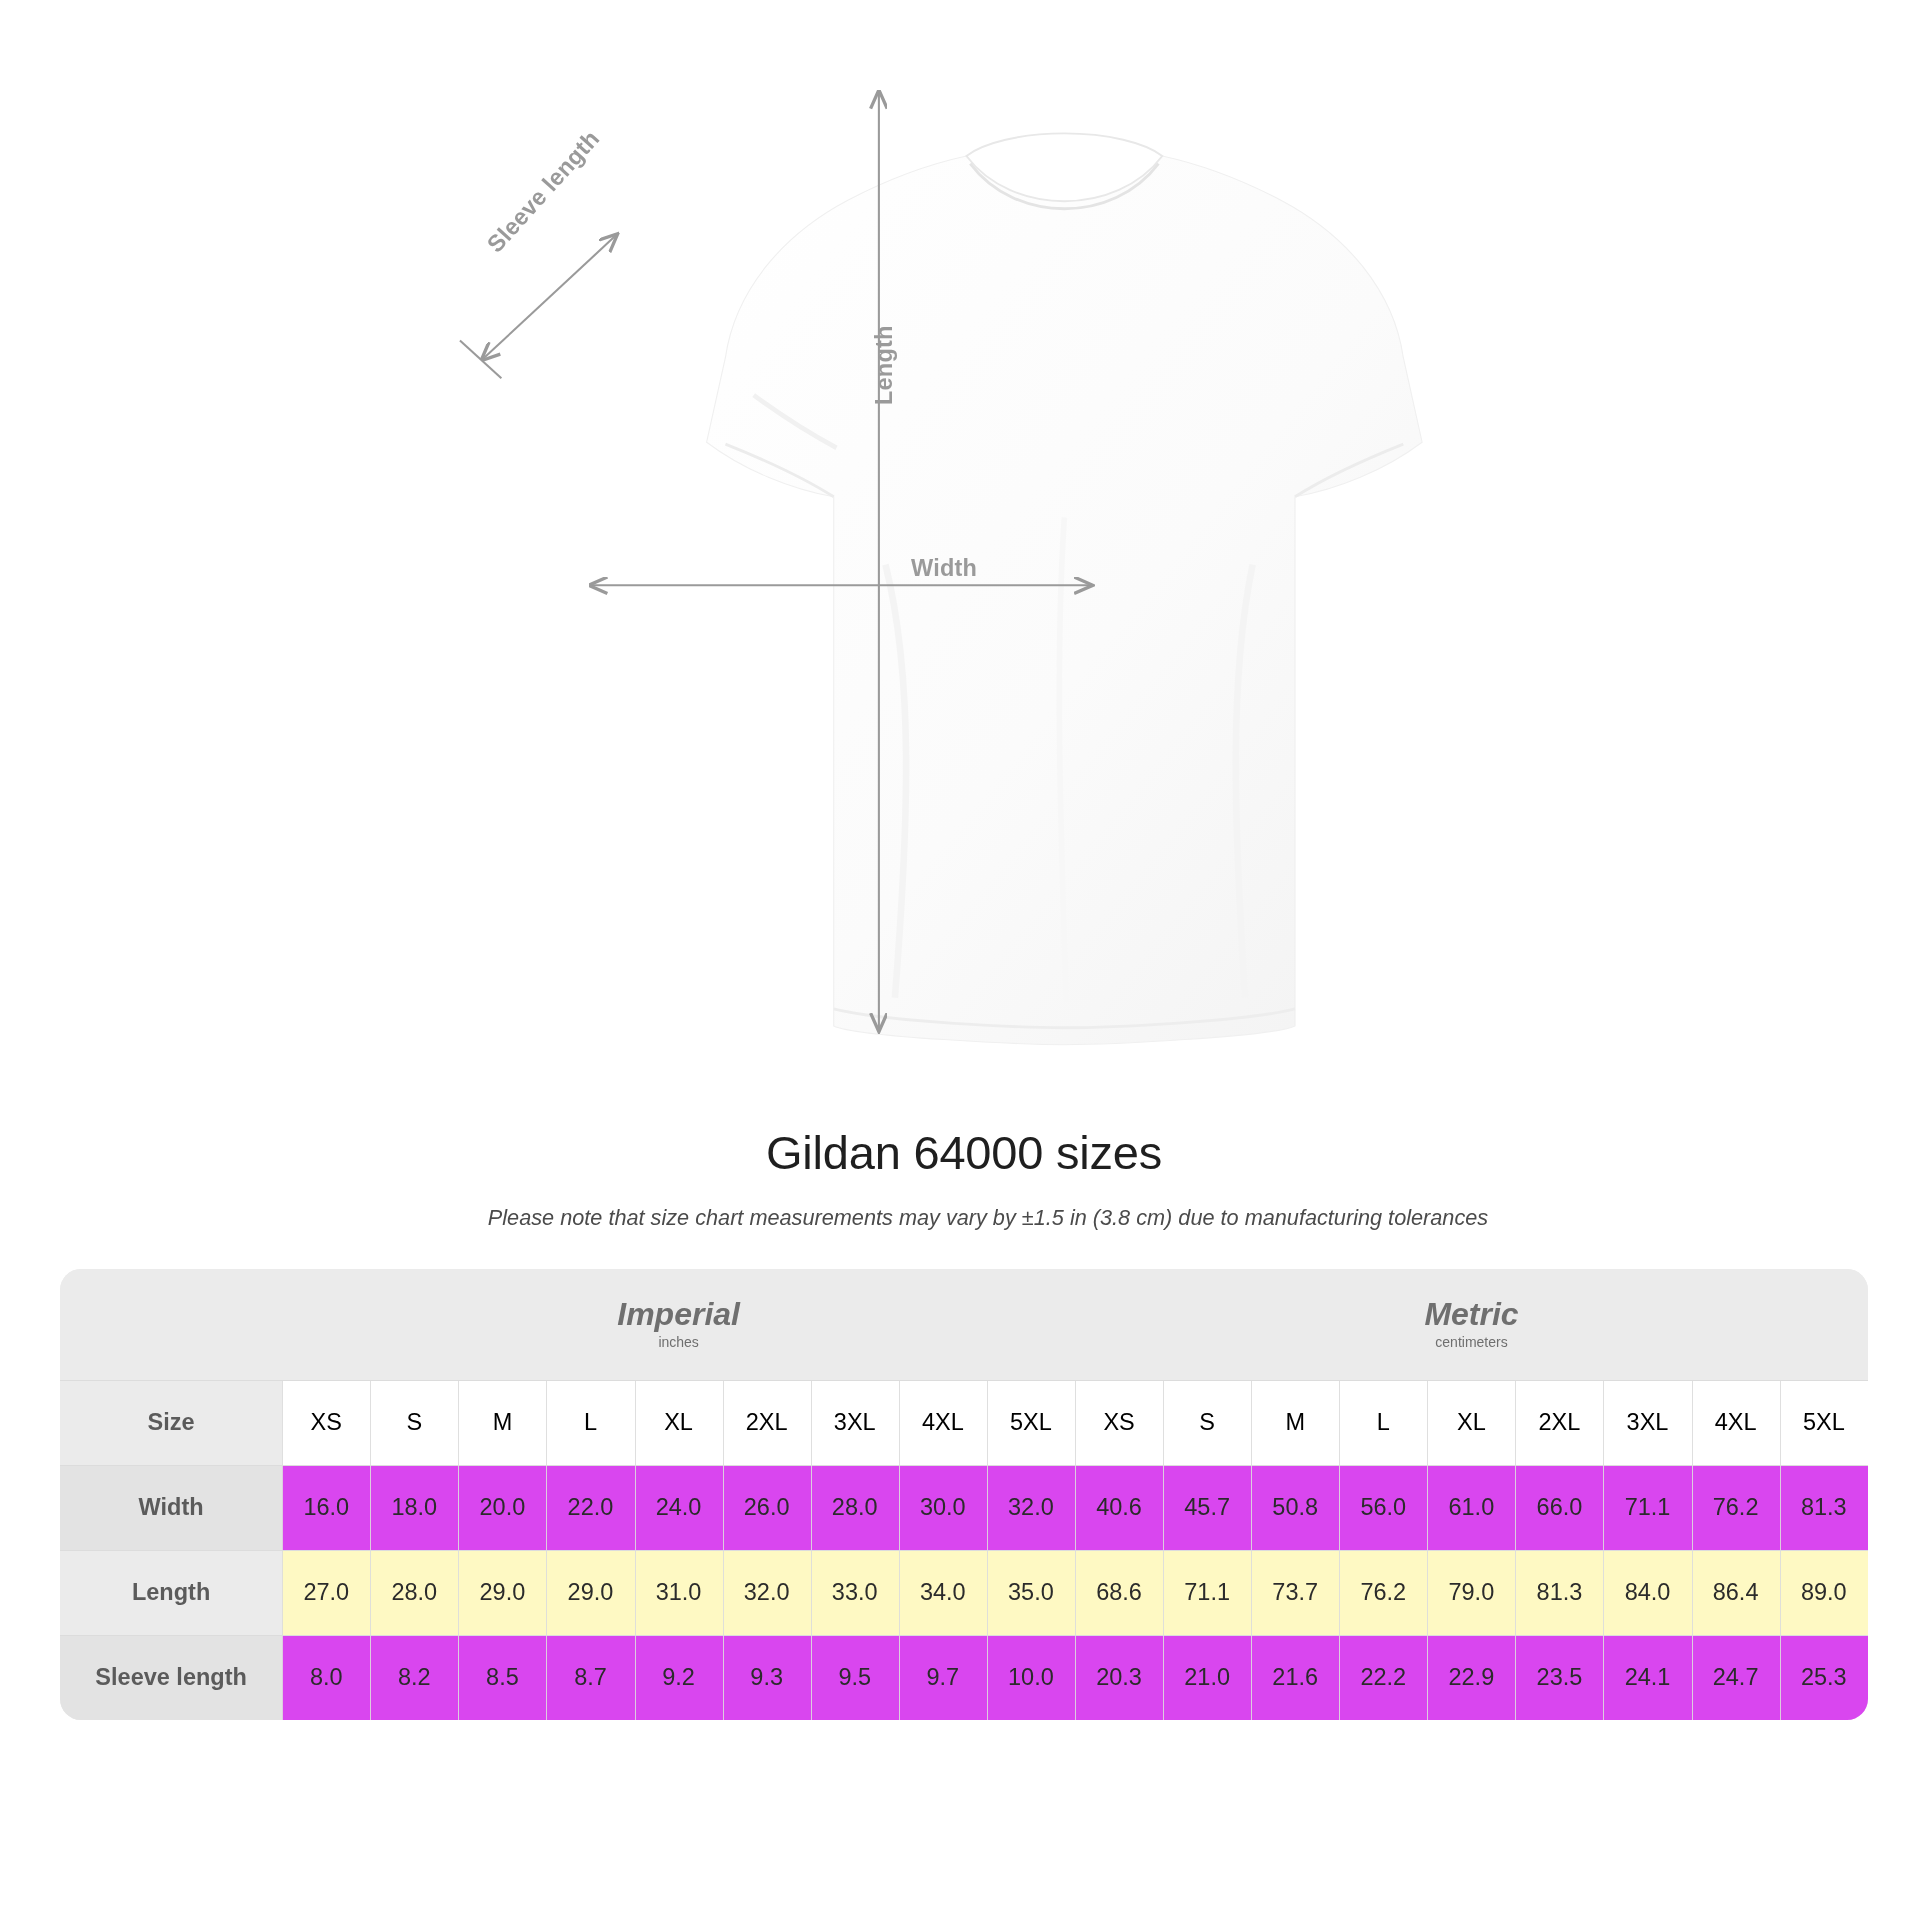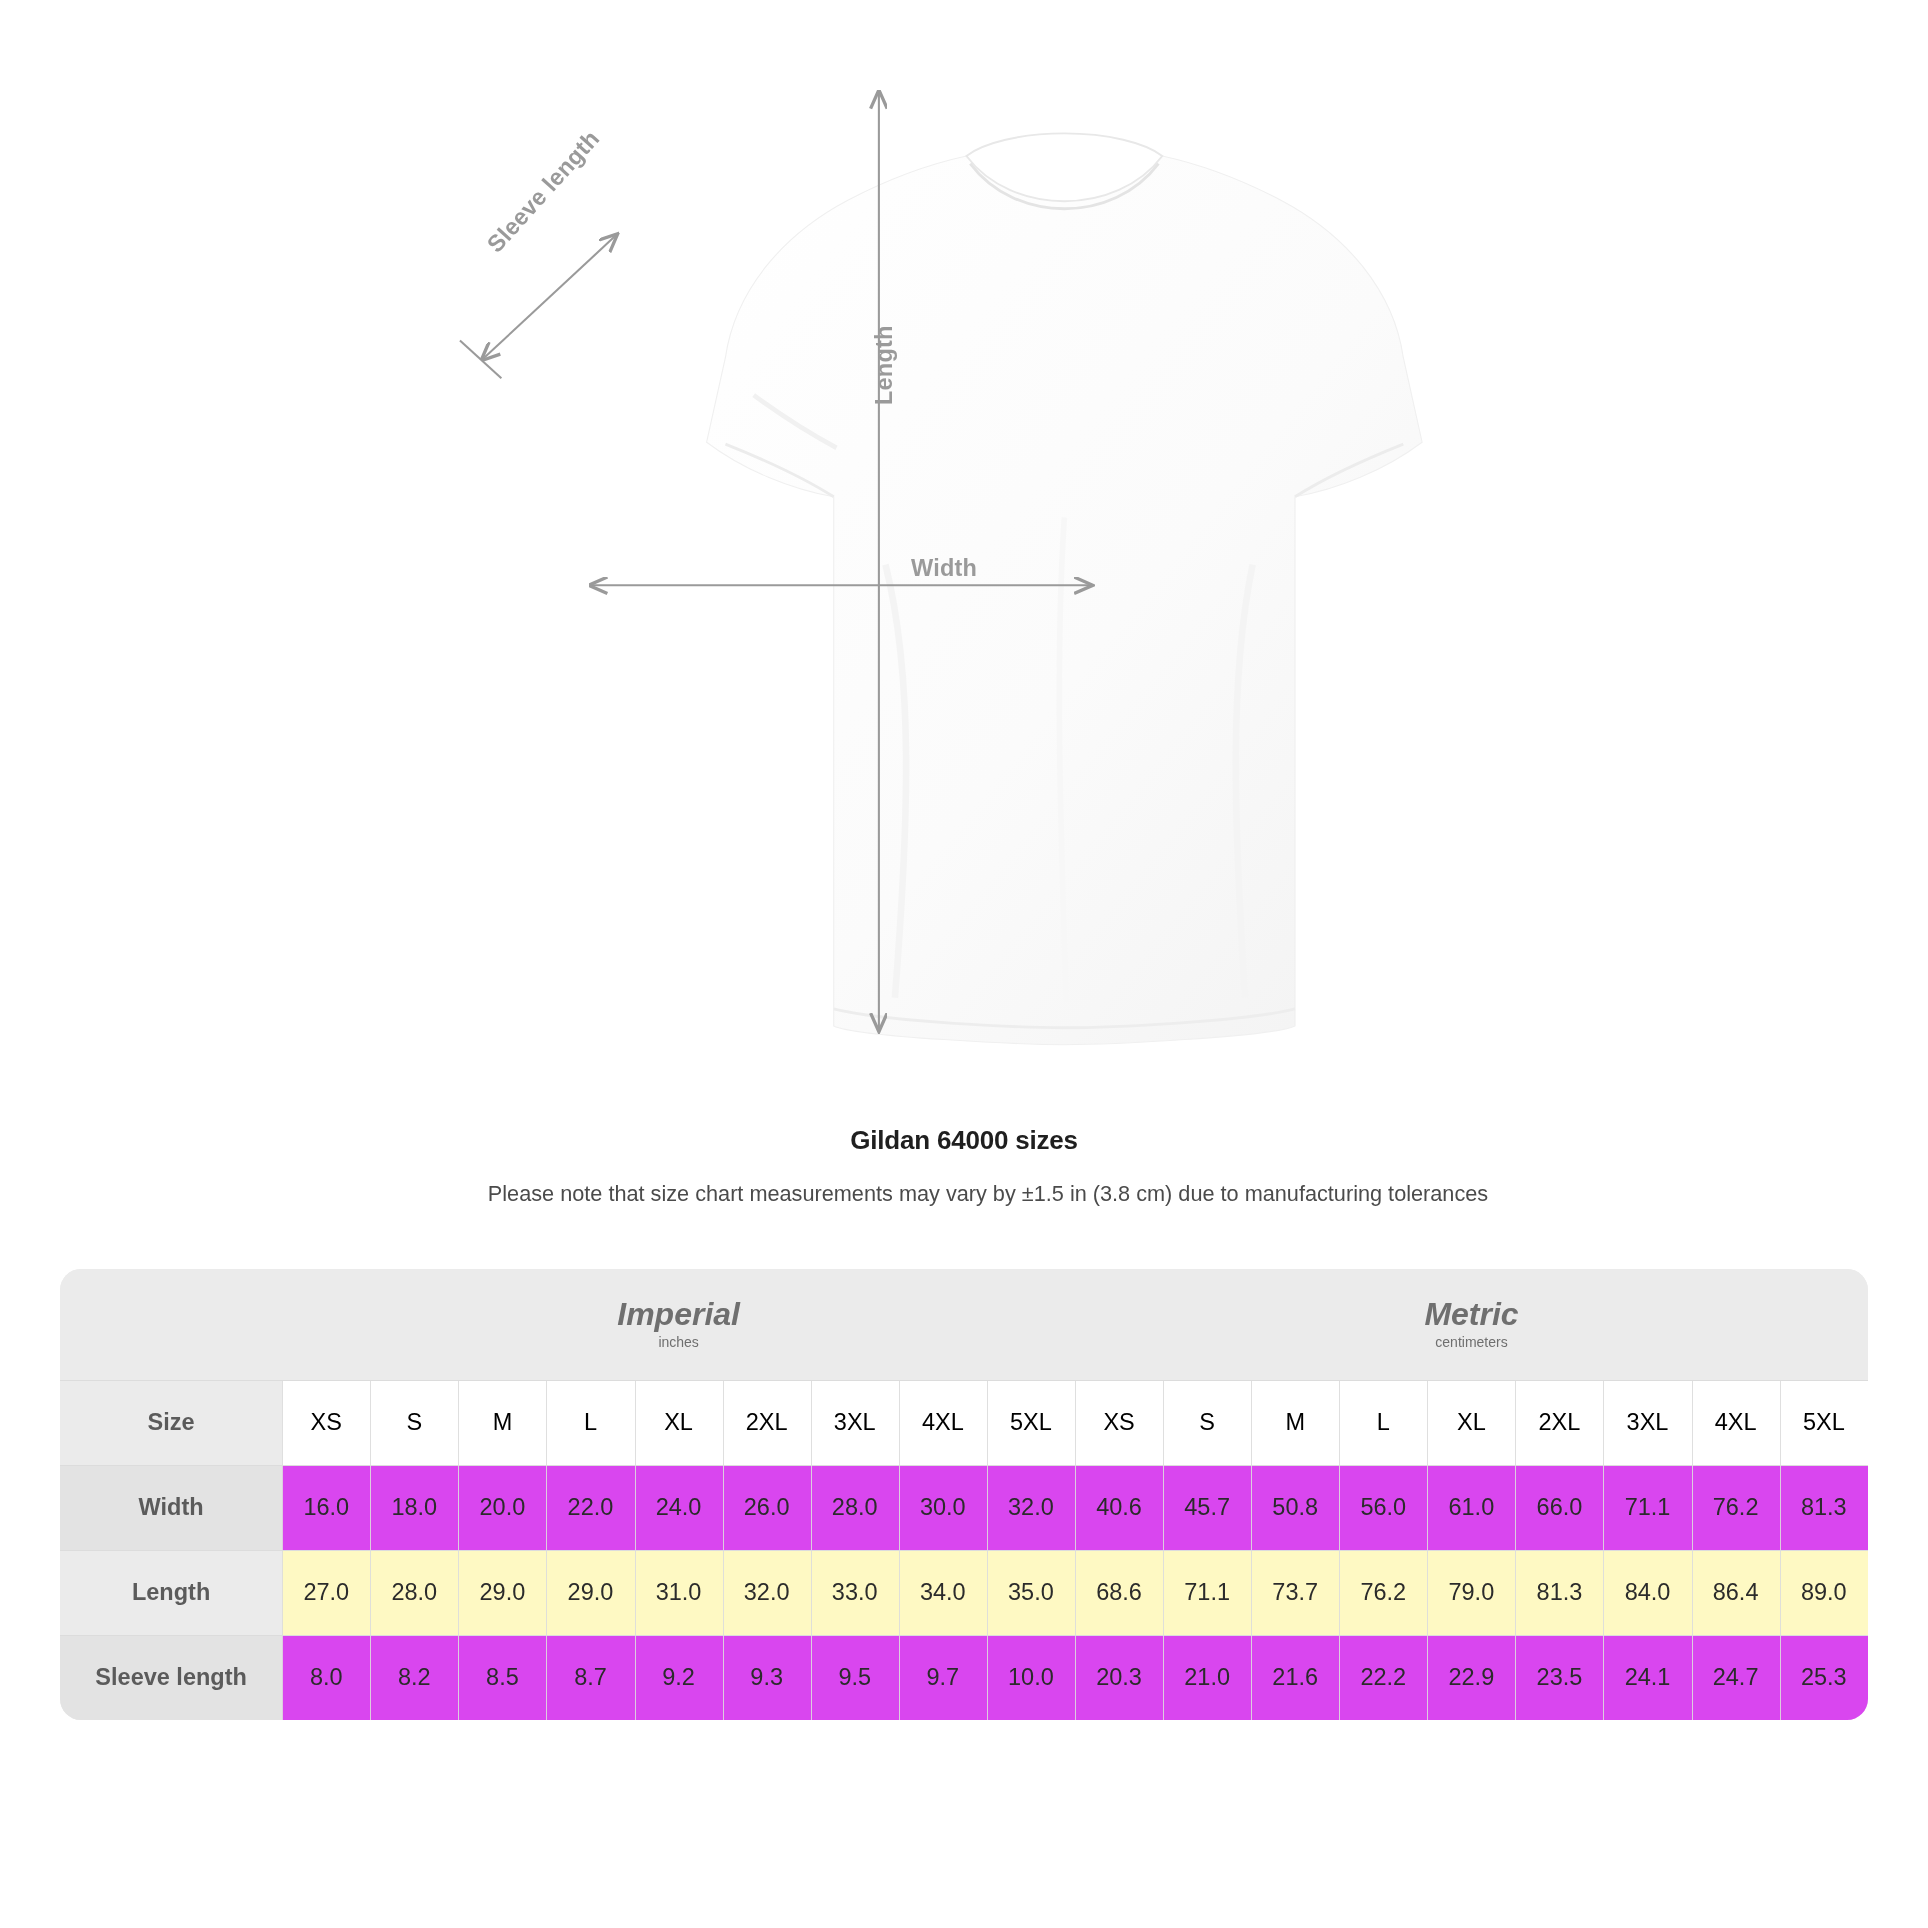--- a/index.html
+++ b/index.html
@@ -62,28 +62,29 @@
 
   
   .title-block {
     position: absolute;
     top: 1125px;
     left: 0;
     width: 1928px;
     text-align: center;
   }
   .chart-title {
-    font-size: 26px;
-    font-weight: bold;
+    font-size: 47px;
+    font-weight: normal;
     color: #1f1f1f;
     margin: 0 0 24.5px 0;
     letter-spacing: -0.2px;
   }
   .chart-note {
     font-size: 21.7px;
+    font-style: italic;
     color: #4b4b4b;
     margin: 0;
     padding-left: 48px;
   }
 
   
   .table-wrap {
     position: absolute;
     top: 1269px;
     left: 60px;

